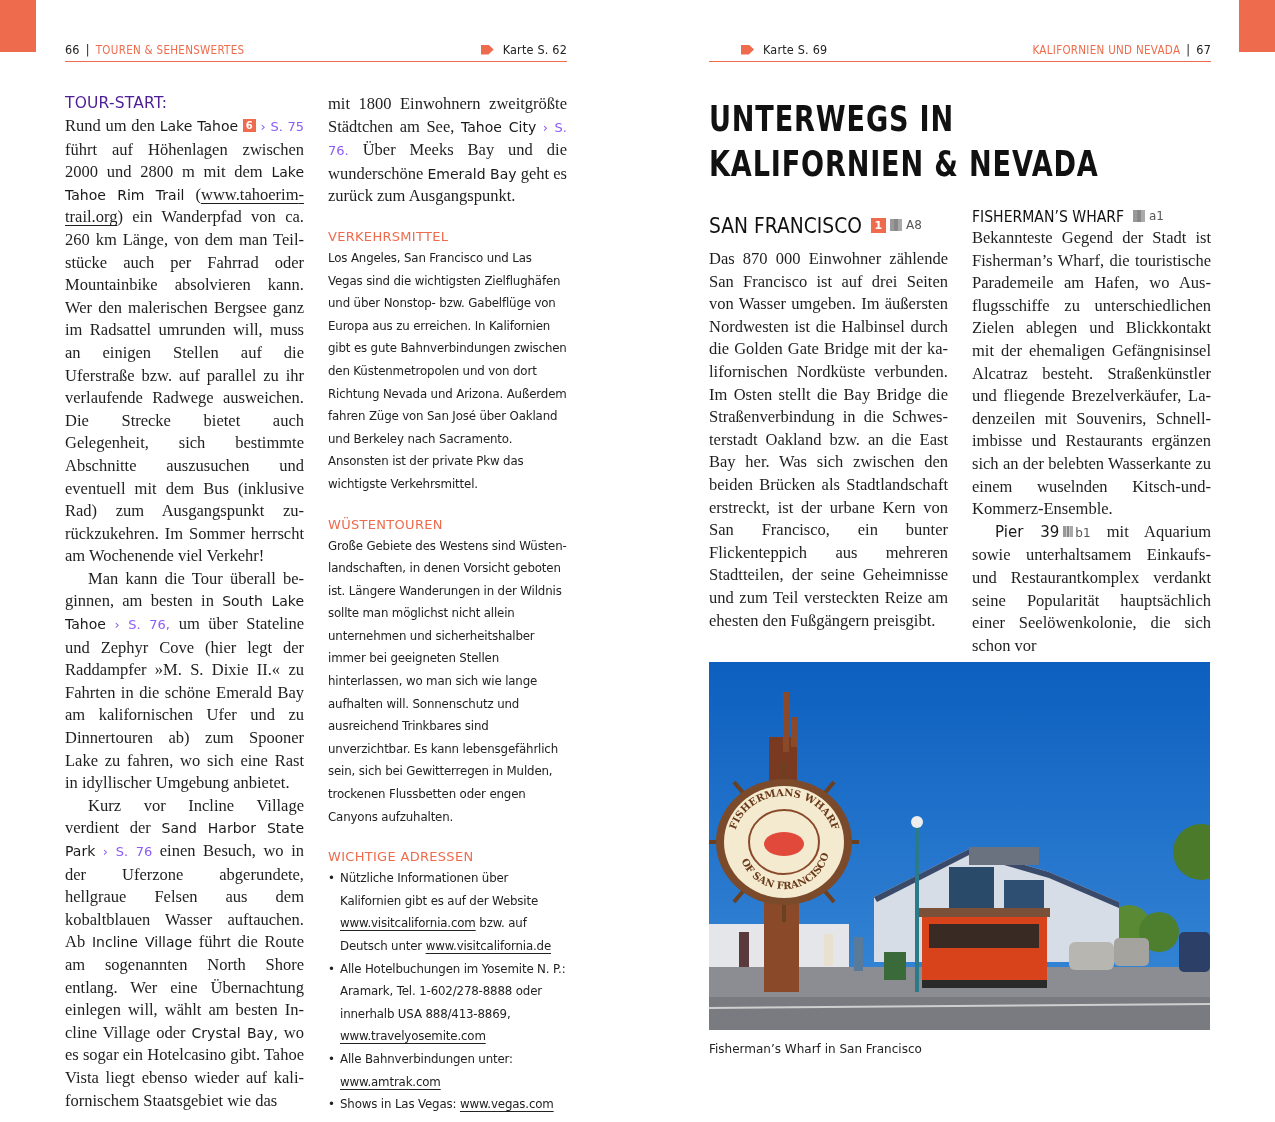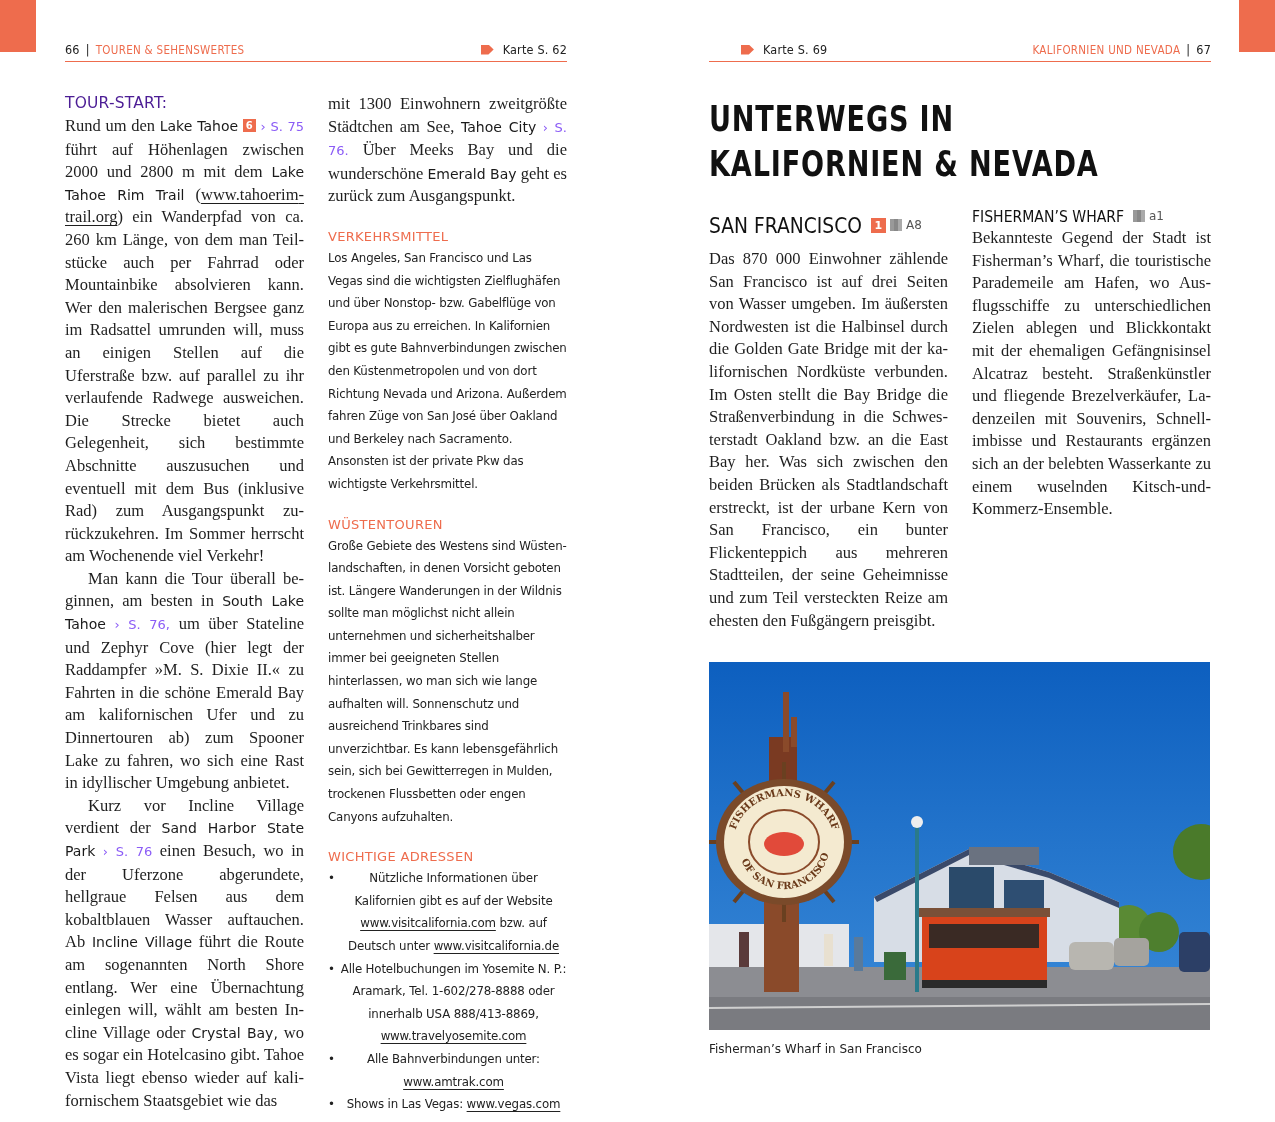--- a/index.html
+++ b/index.html
@@ -37,21 +37,21 @@
   .tour-start { font-family: "DejaVu Sans", sans-serif; font-size: 15.5px; color: #4c1d95; line-height: 20px; margin-bottom: 2px; letter-spacing: 0.2px; }
 
   .num-badge { display: inline-block; background: #ee6c4d; color: #fff; font-family: "DejaVu Sans", sans-serif;
     font-size: 10px; font-weight: bold; line-height: 13px; width: 13px; text-align: center; vertical-align: 2px; }
 
   .sidebar-section { margin-top: 14px; }
   .sidebar-section:first-of-type { margin-top: 0; }
   .sb-heading { font-family: "DejaVu Sans", sans-serif; font-size: 13px; color: #ee6c4d; letter-spacing: 0.3px; line-height: 20px; }
   .sb-text { font-family: "DejaVu Sans", sans-serif; font-size: 11.8px; line-height: 22.6px; color: #222; letter-spacing: -0.15px; }
   .sb-list { list-style: none; }
-  .sb-list li { position: relative; padding-left: 12px; text-align: center; }
+  .sb-list li { position: relative; padding-left: 12px; }
   .sb-list li::before { content: "•"; position: absolute; left: 0; top: 0; }
 
   .main-title { position: absolute; left: 709px; top: 97px; font-family: "DejaVu Sans", sans-serif;
     font-size: 35px; line-height: 45px; letter-spacing: 1px; color: #111; font-stretch: condensed; transform: scaleX(0.86); transform-origin: left top; width: 470px; }
 
   .sec-heading { font-family: "DejaVu Sans", sans-serif; color: #111; display: flex; align-items: center; white-space: nowrap; }
   .sec-heading .h-text { transform: scaleX(0.85); transform-origin: left center; display: inline-block; }
   .sf-heading { font-size: 22px; height: 34px; margin-bottom: 6px; }
   .fw-heading { font-size: 16.5px; height: 22px; }
   .map-icon { display: inline-block; width: 12px; height: 12px; margin: 0 4px;
@@ -80,21 +80,21 @@
   <div class="tour-start">TOUR-START:</div>
   <div class="body-text">
     <p><span>Rund um den </span><span class="hl">Lake Tahoe</span> <span class="num-badge">6</span> <span class="ref">› S. 75</span><span> führt auf Höhenlagen zwischen 2000 und 2800 m mit dem </span><span class="hl">Lake Tahoe Rim Trail</span><span> (</span><span class="link">www.tahoerim­trail.org</span><span>) ein Wanderpfad von ca. 260 km Länge, von dem man Teil­stücke auch per Fahrrad oder Mountainbike absolvieren kann. Wer den malerischen Bergsee ganz im Radsattel umrunden will, muss an einigen Stellen auf die Uferstraße bzw. auf parallel zu ihr verlaufende Radwege ausweichen. Die Strecke bietet auch Gelegenheit, sich be­stimmte Abschnitte auszusuchen und eventuell mit dem Bus (inklusi­ve Rad) zum Ausgangspunkt zu­rückzukehren. Im Sommer herrscht am Wochenende viel Verkehr!</span></p>
     <p><span>Man kann die Tour überall be­ginnen, am besten in </span><span class="hl">South Lake Tahoe</span> <span class="ref">› S. 76,</span><span> um über Stateline und Zephyr Cove (hier legt der Rad­dampfer »M. S. Dixie II.« zu Fahrten in die schöne Emerald Bay am kali­fornischen Ufer und zu Dinnertou­ren ab) zum Spooner Lake zu fah­ren, wo sich eine Rast in idyllischer Umgebung anbietet.</span></p>
     <p><span>Kurz vor Incline Village verdient der </span><span class="hl">Sand Harbor State Park</span> <span class="ref">› S. 76</span><span> einen Besuch, wo in der Uferzone abgerundete, hellgraue Felsen aus dem kobaltblauen Wasser auftau­chen. Ab </span><span class="hl">Incline Village</span><span> führt die Route am sogenannten North Shore entlang. Wer eine Übernachtung einlegen will, wählt am besten In­cline Village oder </span><span class="hl">Crystal Bay,</span><span> wo es sogar ein Hotelcasino gibt. Tahoe Vista liegt ebenso wieder auf kali­fornischem Staatsgebiet wie das</span></p>
   </div>
 </div>
 
 <div class="col col-2">
   <div class="body-text">
-    <p><span>mit 1300 Einwohnern zweitgrößte Städtchen am See, </span><span class="hl">Tahoe City</span> <span class="ref">› S. 76.</span><span> Über Meeks Bay und die wunderschöne </span><span class="hl">Emerald Bay</span><span> geht es zurück zum Ausgangspunkt.</span></p>
+    <p><span>mit 1800 Einwohnern zweitgrößte Städtchen am See, </span><span class="hl">Tahoe City</span> <span class="ref">› S. 76.</span><span> Über Meeks Bay und die wunderschöne </span><span class="hl">Emerald Bay</span><span> geht es zurück zum Ausgangspunkt.</span></p>
   </div>
 
   <div class="sidebar-section" style="margin-top:19px">
     <div class="sb-heading">VERKEHRSMITTEL</div>
     <div class="sb-text">Los Angeles, San Francisco und Las Vegas sind die wichtigsten Zielflughäfen und über Nonstop- bzw. Gabelflüge von Europa aus zu erreichen. In Kalifornien gibt es gute Bahnverbindungen zwischen den Küs­tenmetropolen und von dort Richtung Ne­vada und Arizona. Außerdem fahren Züge von San José über Oakland und Berkeley nach Sacramento. Ansonsten ist der priva­te Pkw das wichtigste Verkehrsmittel.</div>
   </div>
 
   <div class="sidebar-section" style="margin-top:19px">
     <div class="sb-heading">WÜSTENTOUREN</div>
     <div class="sb-text">Große Gebiete des Westens sind Wüsten­landschaften, in denen Vorsicht geboten ist. Längere Wanderungen in der Wildnis sollte man möglichst nicht allein unterneh­men und sicherheitshalber immer bei ge­eigneten Stellen hinterlassen, wo man sich wie lange aufhalten will. Sonnenschutz und ausreichend Trinkbares sind unverzichtbar. Es kann lebensgefährlich sein, sich bei Ge­witterregen in Mulden, trockenen Flussbet­ten oder engen Canyons aufzuhalten.</div>
@@ -140,20 +140,21 @@
 </div>
 
 <div class="col col-4">
   <div class="sec-heading fw-heading">
     <span class="h-text">FISHERMAN’S WHARF</span>
     <span class="map-icon" style="margin-left:-18px"></span>
     <span class="grid-ref">a1</span>
   </div>
   <div class="body-text">
     <p>Bekannteste Gegend der Stadt ist Fisherman’s Wharf, die touristische Parademeile am Hafen, wo Aus­flugsschiffe zu unterschiedlichen Zielen ablegen und Blickkontakt mit der ehemaligen Gefängnisinsel Alcatraz besteht. Straßenkünstler und fliegende Brezelverkäufer, La­denzeilen mit Souvenirs, Schnell­imbisse und Restaurants ergänzen sich an der belebten Wasserkante zu einem wuselnden Kitsch-und-Kommerz-Ensemble.</p>
+    <p><span class="hl" style="font-size:15px">Pier 39</span><span class="map-icon" style="width:10px;height:11px;margin:0 2px 0 4px"></span><span class="grid-ref">b1</span><span> mit Aquarium sowie unterhaltsamem Einkaufs- und Restaurantkomplex verdankt seine Popularität hauptsächlich einer See­löwenkolonie, die sich schon vor</span></p>
   </div>
 </div>
 
 <div class="photo">
   <svg viewBox="0 0 501 368" preserveAspectRatio="none">
     <defs>
       <linearGradient id="sky" x1="0" y1="0" x2="0" y2="1">
         <stop offset="0" stop-color="#0d5fbf"></stop>
         <stop offset="1" stop-color="#3a8ad8"></stop>
       </linearGradient>

